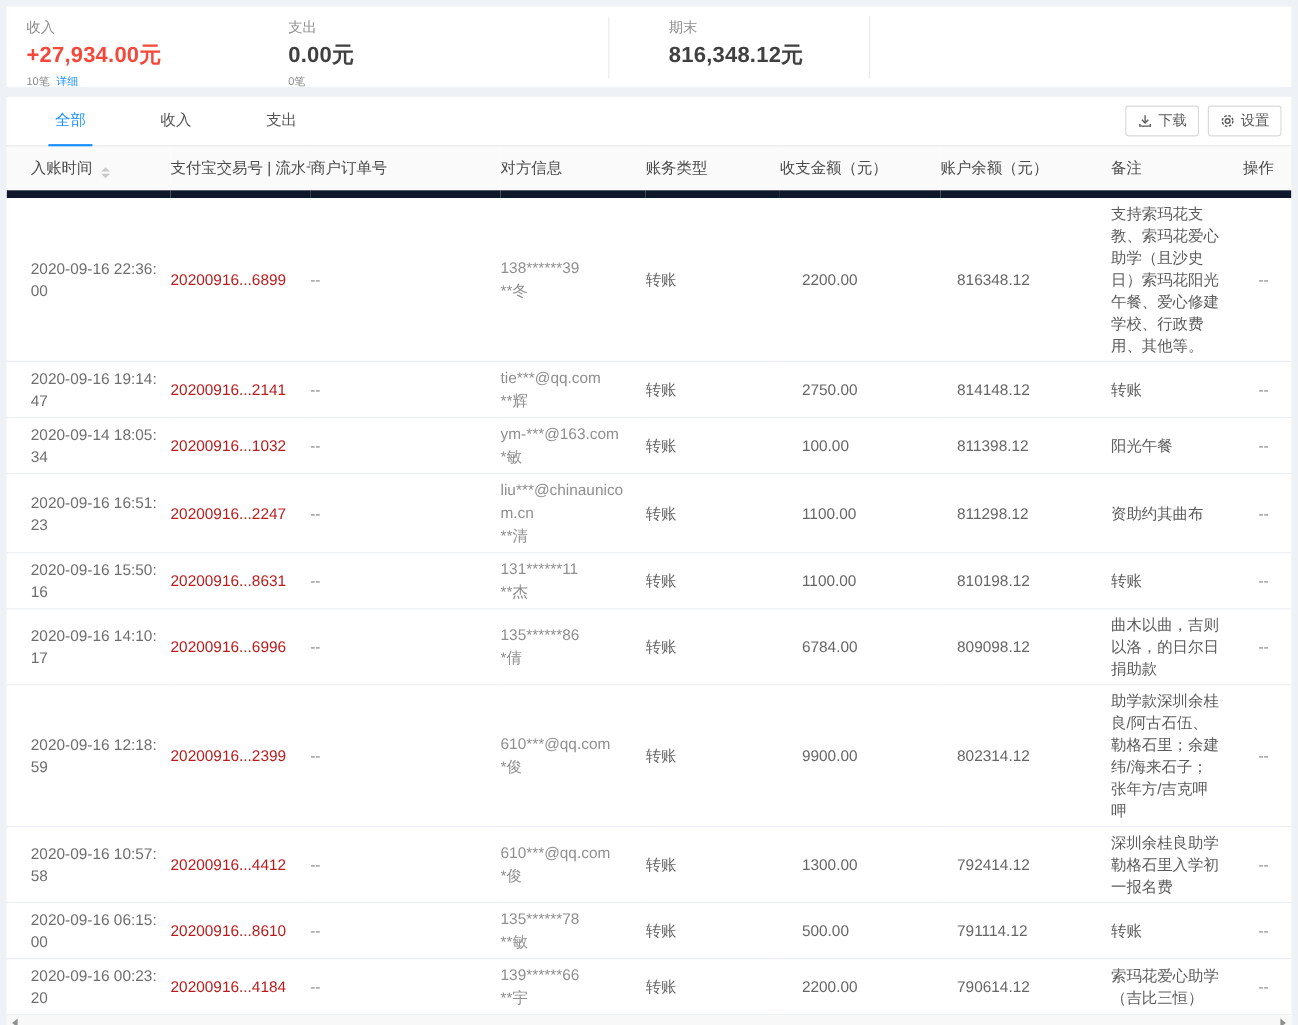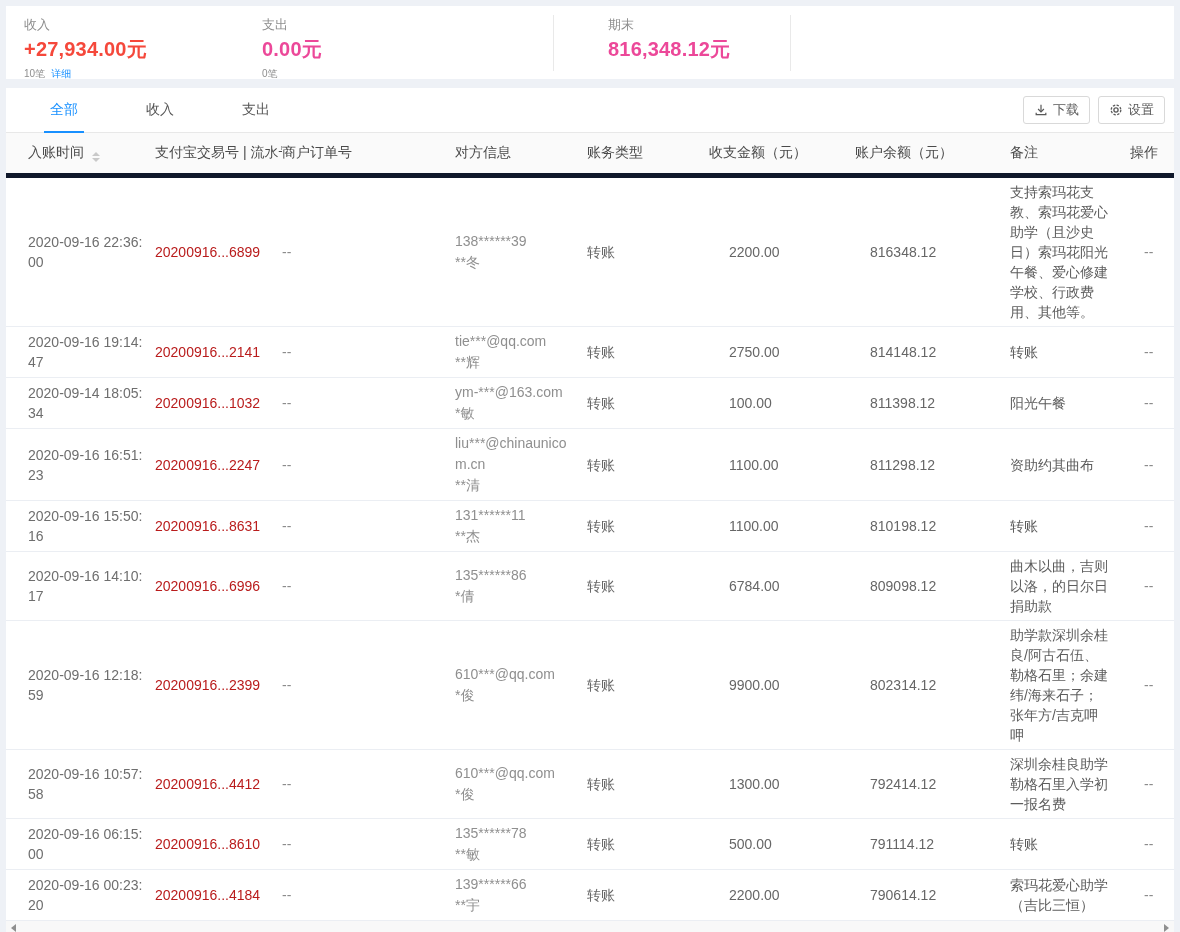--- a/index.html
+++ b/index.html
@@ -18,21 +18,21 @@
     background: #fff; overflow: hidden;
   }
   .cards { position: relative; height: 100%; display: flex; }
   .scard { position: relative; height: 120px; }
   .scard-0 { width: 256px; padding-left: 18px; }
   .scard-1 { width: 291px; }
   .scard-2 { width: 237px; padding-left: 22px; }
   .scard-3 { flex: 1; padding-left: 55px; }
   .scard-label { position: absolute; top: 10px; font-size: 13px; color: #8e8e8e; }
   .scard-0 .scard-label { left: 18px; } .scard-2 .scard-label { left: 22px; } .scard-3 .scard-label { left: 55px; }
-  .scard-value { position: absolute; top: 30px; font-size: 20px; font-weight: 700; color: #ec4899; letter-spacing: 0.2px; }
+  .scard-value { position: absolute; top: 30px; font-size: 20px; font-weight: 700; color: #404040; letter-spacing: 0.2px; }
   .scard-0 .scard-value { left: 18px; } .scard-2 .scard-value { left: 22px; } .scard-3 .scard-value { left: 55px; }
   .scard-sub { position: absolute; top: 61px; font-size: 10px; color: #8e8e8e; }
   .scard-0 .scard-sub { left: 18px; } .scard-1 .scard-sub { left: 0; }
   .scard-link { color: #1890ff; text-decoration: none; margin-left: 6px; cursor: pointer; }
   .vdiv { position: absolute; top: 9px; width: 1px; height: 56px; background: #e9e9e9; }
   .vdiv-1 { left: 547px; } .vdiv-2 { left: 784px; }
 
   
   .panel {
     position: absolute; left: 6px; right: 6px; top: 88px; bottom: 0;
@@ -60,21 +60,21 @@
   }
   .tbtn svg { display: block; }
 
   
   table { width: 100%; border-collapse: collapse; table-layout: fixed; }
   col.c0 { width: 149px; } col.c1 { width: 127px; } col.c2 { width: 173px; }
   col.c3 { width: 132px; } col.c4 { width: 122px; } col.c5 { width: 146px; }
   col.c6 { width: 155px; } col.c7 { width: 120px; } col.c8 { width: 44px; }
   thead th {
     background: #fafafa; text-align: left; font-size: 14px; font-weight: 500;
-    color: #4a4a4a; padding: 11px 8px 11px 0; border-bottom: 5px solid #0f172a;
+    color: #4a4a4a; padding: 11px 8px 11px 0; border-bottom: 7px solid #0f172a;
     white-space: nowrap; overflow: hidden;
   }
   thead th.col0 { padding-left: 22px; }
   .sort { display: inline-flex; flex-direction: column; gap: 2px; margin-left: 8px; vertical-align: 1px; cursor: pointer; }
   .caret-up { width: 0; height: 0; border-left: 4px solid transparent; border-right: 4px solid transparent; border-bottom: 4px solid #c9c9c9; }
   .caret-down { width: 0; height: 0; border-left: 4px solid transparent; border-right: 4px solid transparent; border-top: 4px solid #c9c9c9; }
   tbody td {
     padding: 4px 10px 4px 0; border-bottom: 1px solid #ebeef3;
     font-size: 14px; color: #666; vertical-align: middle; line-height: 20px;
     word-break: break-all;

